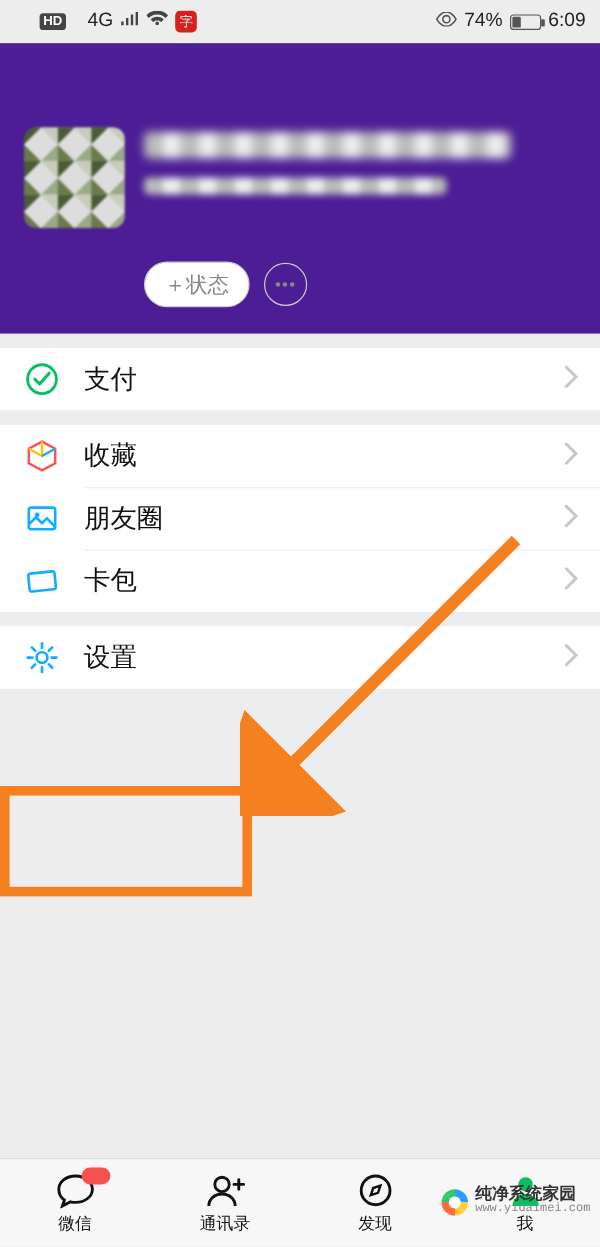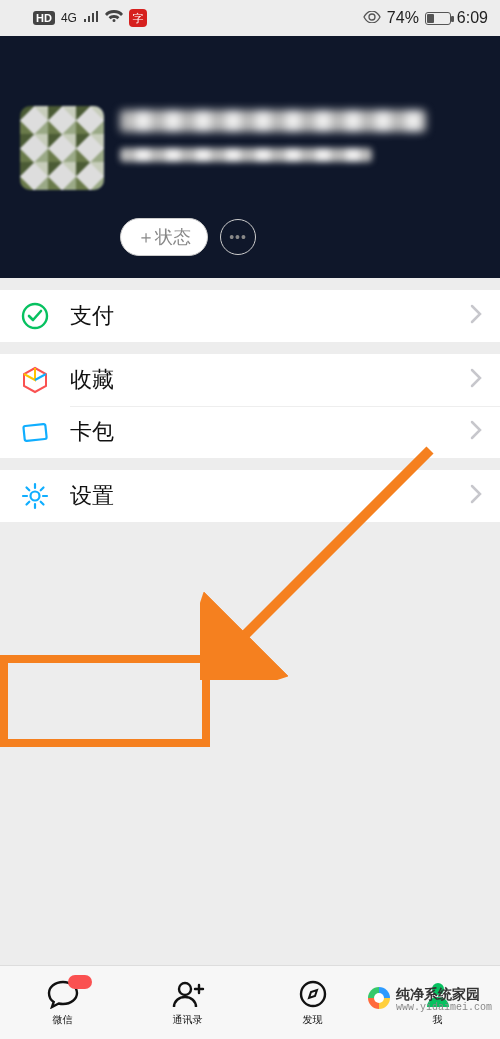--- a/index.html
+++ b/index.html
@@ -38,21 +38,21 @@
     position:relative; display:inline-block;
   }
   .battery::after{
     content:""; position:absolute; right:-4px; top:3px; width:2.5px; height:6px;
     background:#555; border-radius:1px;
   }
   .battery-fill{ position:absolute; left:1px; top:1px; bottom:1px; width:28%; background:#555; border-radius:1px; }
 
   
   .profile {
-    background:#0f172a;
+    background:#4c1d95;
     padding: 70px 20px 22px 20px;
   }
   .profile-row{ display:flex; gap:16px; align-items:flex-start; }
   .avatar{
     width:84px; height:84px; border-radius:10px;
     background:#ddd; filter:blur(1px);
     background-image:
       linear-gradient(45deg,#6a7a4a 25%, transparent 25%),
       linear-gradient(-45deg,#9aa986 25%, transparent 25%),
       linear-gradient(45deg,transparent 75%,#c7cdbb 75%),
@@ -96,61 +96,61 @@
   }
   .row-label{ font-size:22px; color:#111; flex:1; }
   .chevron{ color:#c7c7cc; }
 
   
   .tabbar{
     position:absolute; left:0; right:0; bottom:0; height:74px;
     background:#f7f7f7; border-top:1px solid #ddd;
     display:flex;
   }
-  .tab{ flex:1; display:flex; flex-direction:column; align-items:center; justify-content:center; gap:4px; font-size:10px; color:#111; }
+  .tab{ flex:1; display:flex; flex-direction:column; align-items:center; justify-content:center; gap:4px; font-size:14px; color:#111; }
   .tab-icon{ height:30px; display:flex; align-items:center; justify-content:center; position:relative; }
   .red-pill{
     position:absolute; top:-4px; right:-12px; width:24px; height:14px;
     background:#fa5151; border-radius:8px;
   }
 
   
   .highlight{
     position:absolute; left:0; top:655px; width:210px; height:92px;
     border:8px solid #f5801f; z-index:5; pointer-events:none;
   }
   
   .arrow-svg{
     position:absolute; left:200px; top:430px; z-index:6; pointer-events:none;
   }
 
   
   .watermark{
     position:absolute; right:8px; bottom:26px; z-index:7;
-    display:flex; align-items:flex-start; gap:6px; font-size:14px; color:#333;
+    display:flex; align-items:flex-end; gap:6px; font-size:14px; color:#333;
     background:rgba(255,255,255,0); pointer-events:none;
   }
   .wm-logo{
     width:22px; height:22px; border-radius:50%;
     background:conic-gradient(#2e9bff 0 90deg,#ffcf3c 90deg 180deg,#ff6a3c 180deg 270deg,#36c96a 270deg 360deg);
     position:relative;
   }
   .wm-logo::after{
     content:""; position:absolute; inset:6px; border-radius:50%; background:#fff;
   }
   .wm-text{ display:flex; flex-direction:column; line-height:1.1;}
   .wm-url{ font-size:10px; color:#888;font-family:Liberation Mono, monospace;}
 </style>
 </head>
 <body>
 
 <div class="status-bar">
   <div class="sb-left">
     <span class="hd-badge">HD</span>
-    <span style="font-size:12px;">4G</span>
+    <span style="font-size:16px;margin-left:12px;">4G</span>
     <span>
       <svg width="16" height="12" viewBox="0 0 16 12">
           <path d="M1 11h2V8H1zM5 11h2V5H5zM9 11h2V2H9zM13 11h2V0h-2z" fill="#444"></path>
         </svg>
     </span>
     <span>
       <svg width="18" height="13" viewBox="0 0 18 13">
           <path d="M9 12a1.5 1.5 0 100-3 1.5 1.5 0 000 3zm0-12C5 0 1.6 1.6 0 4l2 2c1.4-1.8 4-3 7-3s5.6 1.2 7 3l2-2C16.4 1.6 13 0 9 0zm0 5c-2.2 0-4.2.9-5.4 2.3l2 2C6.4 8.5 7.6 8 9 8s2.6.5 3.4 1.3l2-2C13.2 5.9 11.2 5 9 5z" fill="#444"></path>
         </svg>
     </span>
@@ -204,20 +204,33 @@
 <div class="section">
   <div class="row">
     <span class="row-icon">
       <svg width="30" height="30" viewBox="0 0 30 30">
           <path d="M15 3l11 6v12l-11 6L4 21V9z" fill="none" stroke="#fa5151" stroke-width="2"></path>
           <path d="M15 3v12L4 9" fill="none" stroke="#ffc300" stroke-width="2"></path>
           <path d="M15 15l11-6" fill="none" stroke="#10aeff" stroke-width="2"></path>
         </svg>
     </span>
     <span class="row-label">收藏</span>
+    <span class="chevron"><svg width="12" height="20" viewBox="0 0 12 20">
+          <path d="M2 2l8 8-8 8" fill="none" stroke="#c7c7cc" stroke-width="2.5" stroke-linecap="round"></path>
+        </svg></span>
+  </div>
+  <div class="row">
+    <span class="row-icon">
+      <svg width="30" height="30" viewBox="0 0 30 30">
+          <rect x="4" y="6" width="22" height="18" rx="2" fill="none" stroke="#10aeff" stroke-width="2.2"></rect>
+          <path d="M4 20l6-6 5 5 4-4 7 7" fill="none" stroke="#10aeff" stroke-width="2.2"></path>
+          <circle cx="11" cy="12" r="2" fill="#10aeff"></circle>
+        </svg>
+    </span>
+    <span class="row-label">朋友圈</span>
     <span class="chevron"><svg width="12" height="20" viewBox="0 0 12 20">
           <path d="M2 2l8 8-8 8" fill="none" stroke="#c7c7cc" stroke-width="2.5" stroke-linecap="round"></path>
         </svg></span>
   </div>
   <div class="row">
     <span class="row-icon">
       <svg width="30" height="30" viewBox="0 0 30 30">
           <rect x="4" y="8" width="22" height="15" rx="2" fill="none" stroke="#10aeff" stroke-width="2.2" transform="rotate(-6 15 15)"></rect>
         </svg>
     </span>

